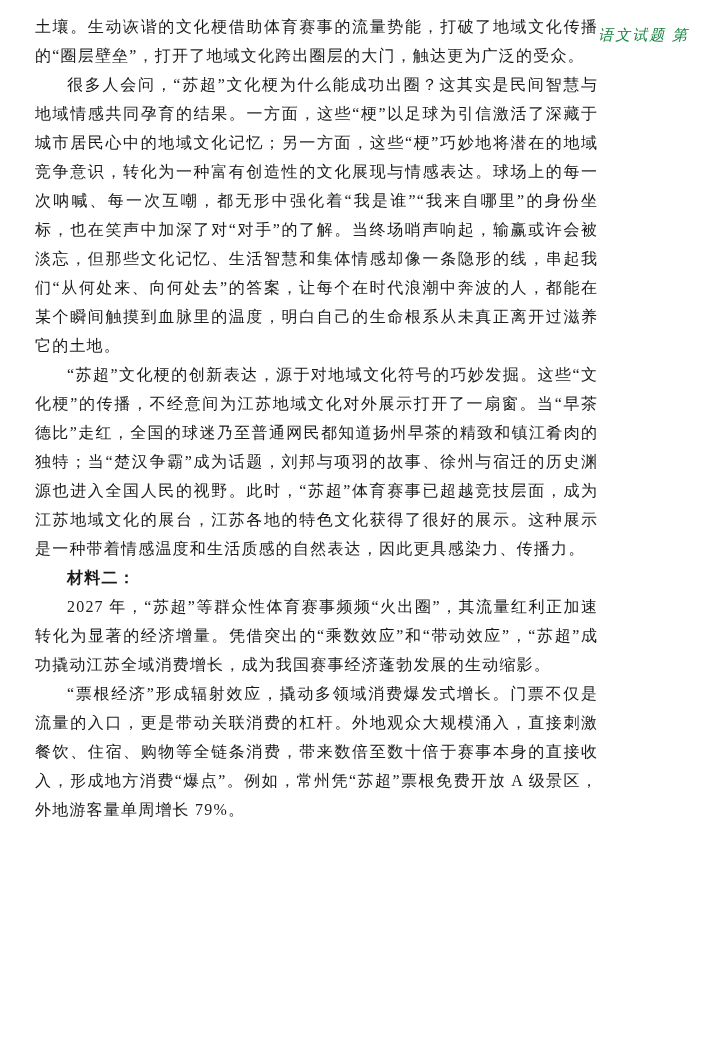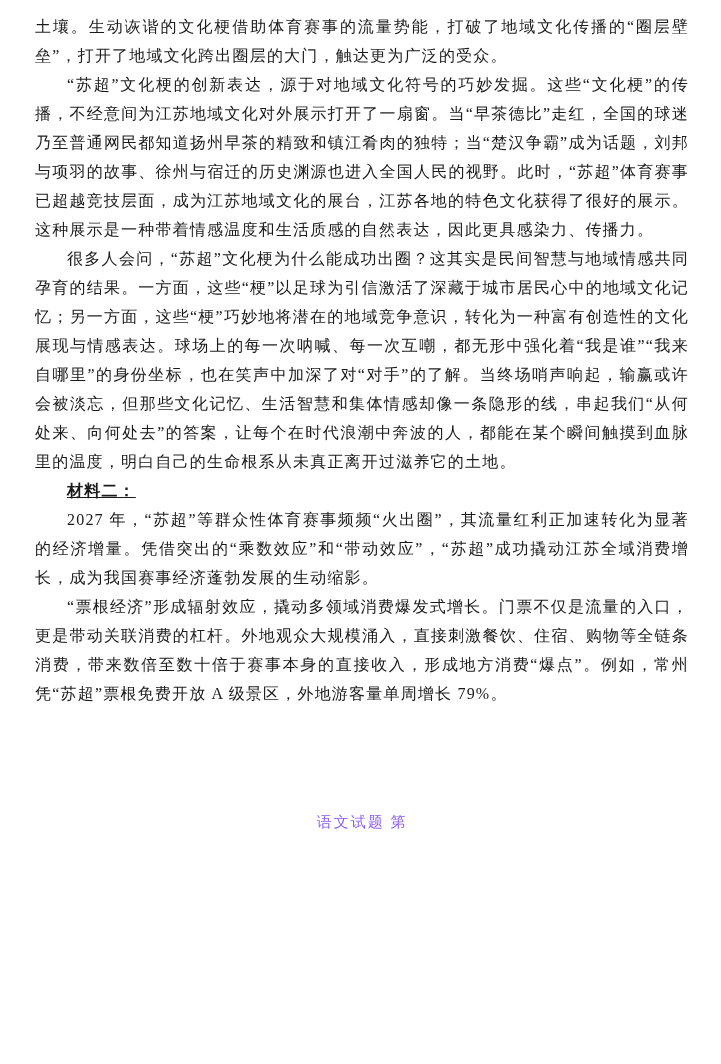--- a/index.html
+++ b/index.html
@@ -13,21 +13,21 @@
     color: #1a1a1a;
     font-family: "Liberation Serif", "DejaVu Serif", serif;
     overflow: hidden;
   }
   .page {
     box-sizing: border-box;
     width: 721px;
     height: 848px;
     padding: 12px 32px 0 35px;
     display: flex;
-    flex-direction: column;
+    flex-direction: row;
   }
   .body-text {
     flex: 1 1 auto;
     overflow: hidden;
   }
   p.para {
     margin: 0;
     font-size: 16px;
     line-height: 29px;
     letter-spacing: 1.2px;
@@ -36,37 +36,37 @@
     word-break: break-all;
   }
   p.indent {
     text-indent: 2em;
   }
   p.attribution {
     text-align: right;
   }
   p.heading {
     font-weight: bold;
-    text-decoration: underline;
   }
   .footer {
     flex: 0 0 auto;
     text-align: center;
     font-size: 15px;
     letter-spacing: 2px;
     padding: 14px 0 16px 0;
-    color: #8b5cf6;
+    color: #15803d;
+    font-style: italic;
   }
 </style>
 </head>
 <body>
 
 <div class="page">
   <div class="body-text">
     <p class="para">土壤。生动诙谐的文化梗借助体育赛事的流量势能，打破了地域文化传播的“圈层壁垒”，打开了地域文化跨出圈层的大门，触达更为广泛的受众。</p>
+    <p class="para indent">很多人会问，“苏超”文化梗为什么能成功出圈？这其实是民间智慧与地域情感共同孕育的结果。一方面，这些“梗”以足球为引信激活了深藏于城市居民心中的地域文化记忆；另一方面，这些“梗”巧妙地将潜在的地域竞争意识，转化为一种富有创造性的文化展现与情感表达。球场上的每一次呐喊、每一次互嘲，都无形中强化着“我是谁”“我来自哪里”的身份坐标，也在笑声中加深了对“对手”的了解。当终场哨声响起，输赢或许会被淡忘，但那些文化记忆、生活智慧和集体情感却像一条隐形的线，串起我们“从何处来、向何处去”的答案，让每个在时代浪潮中奔波的人，都能在某个瞬间触摸到血脉里的温度，明白自己的生命根系从未真正离开过滋养它的土地。</p>
     <p class="para indent">“苏超”文化梗的创新表达，源于对地域文化符号的巧妙发掘。这些“文化梗”的传播，不经意间为江苏地域文化对外展示打开了一扇窗。当“早茶德比”走红，全国的球迷乃至普通网民都知道扬州早茶的精致和镇江肴肉的独特；当“楚汉争霸”成为话题，刘邦与项羽的故事、徐州与宿迁的历史渊源也进入全国人民的视野。此时，“苏超”体育赛事已超越竞技层面，成为江苏地域文化的展台，江苏各地的特色文化获得了很好的展示。这种展示是一种带着情感温度和生活质感的自然表达，因此更具感染力、传播力。</p>
-    <p class="para indent">很多人会问，“苏超”文化梗为什么能成功出圈？这其实是民间智慧与地域情感共同孕育的结果。一方面，这些“梗”以足球为引信激活了深藏于城市居民心中的地域文化记忆；另一方面，这些“梗”巧妙地将潜在的地域竞争意识，转化为一种富有创造性的文化展现与情感表达。球场上的每一次呐喊、每一次互嘲，都无形中强化着“我是谁”“我来自哪里”的身份坐标，也在笑声中加深了对“对手”的了解。当终场哨声响起，输赢或许会被淡忘，但那些文化记忆、生活智慧和集体情感却像一条隐形的线，串起我们“从何处来、向何处去”的答案，让每个在时代浪潮中奔波的人，都能在某个瞬间触摸到血脉里的温度，明白自己的生命根系从未真正离开过滋养它的土地。</p>
     <p class="para indent heading">材料二：</p>
     <p class="para indent">2027 年，“苏超”等群众性体育赛事频频“火出圈”，其流量红利正加速转化为显著的经济增量。凭借突出的“乘数效应”和“带动效应”，“苏超”成功撬动江苏全域消费增长，成为我国赛事经济蓬勃发展的生动缩影。</p>
     <p class="para indent">“票根经济”形成辐射效应，撬动多领域消费爆发式增长。门票不仅是流量的入口，更是带动关联消费的杠杆。外地观众大规模涌入，直接刺激餐饮、住宿、购物等全链条消费，带来数倍至数十倍于赛事本身的直接收入，形成地方消费“爆点”。例如，常州凭“苏超”票根免费开放 A 级景区，外地游客量单周增长 79%。</p>
   </div>
   <div class="footer">语文试题 第</div>
 </div>
 
 </body></html>

